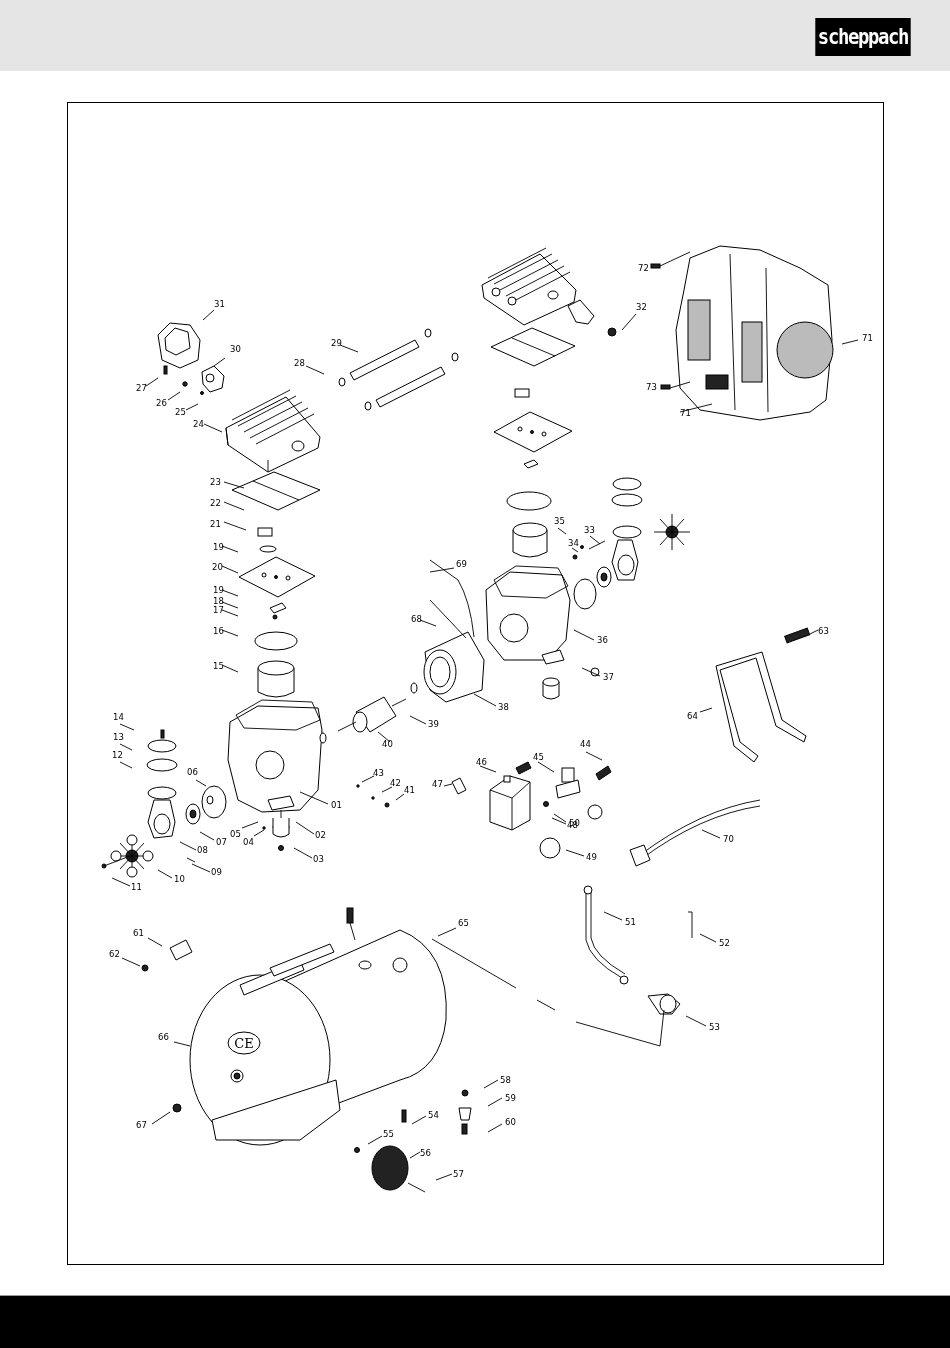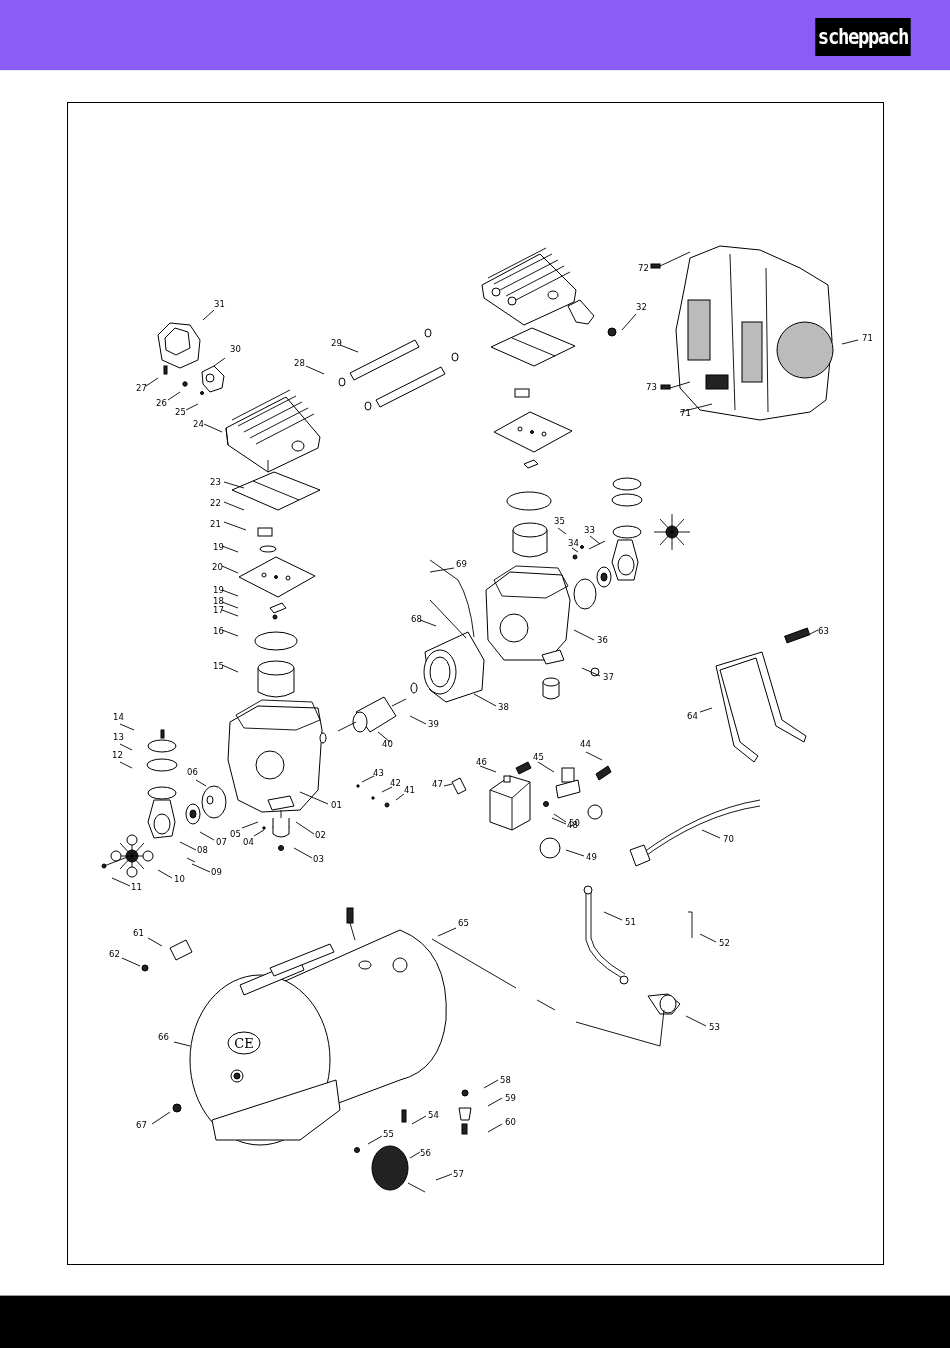--- a/index.html
+++ b/index.html
@@ -1,17 +1,17 @@
 <!DOCTYPE html>
 <html><head>
 <meta charset="utf-8">
 <style>
   html,body{margin:0;padding:0;}
   body{width:950px;height:1348px;position:relative;background:#ffffff;overflow:hidden;font-family:"DejaVu Sans",sans-serif;}
-  .header{position:absolute;left:0;top:0;width:950px;height:70px;background:#8b5cf6;border-bottom:1px solid #e8e8e8;}
+  .header{position:absolute;left:0;top:0;width:950px;height:70px;background:#e5e5e5;border-bottom:1px solid #e8e8e8;}
   .logo{position:absolute;left:810px;top:18px;width:106px;height:38px;background:#000;color:#fff;display:flex;align-items:center;justify-content:center;font-family:"DejaVu Sans Mono",monospace;font-weight:bold;font-size:21px;letter-spacing:-1.5px;transform:scaleX(0.9);}
   .frame{position:absolute;left:67px;top:102px;width:815px;height:1161px;border:1px solid #000;background:#fff;}
   .footer{position:absolute;left:0;top:1295px;width:950px;height:53px;background:#000;border-top:1px solid #9a9a9a;}
   svg{position:absolute;left:0;top:0;}
   .lbl{font-family:"DejaVu Sans",sans-serif;font-size:8.5px;fill:#000;}
   .ln{stroke:#000;stroke-width:0.9;fill:none;}
   .pt{stroke:#000;stroke-width:1;fill:#fff;}
   .pd{stroke:#000;stroke-width:1;fill:#222;}
   .pg{stroke:#000;stroke-width:1;fill:#bbb;}
 </style>

